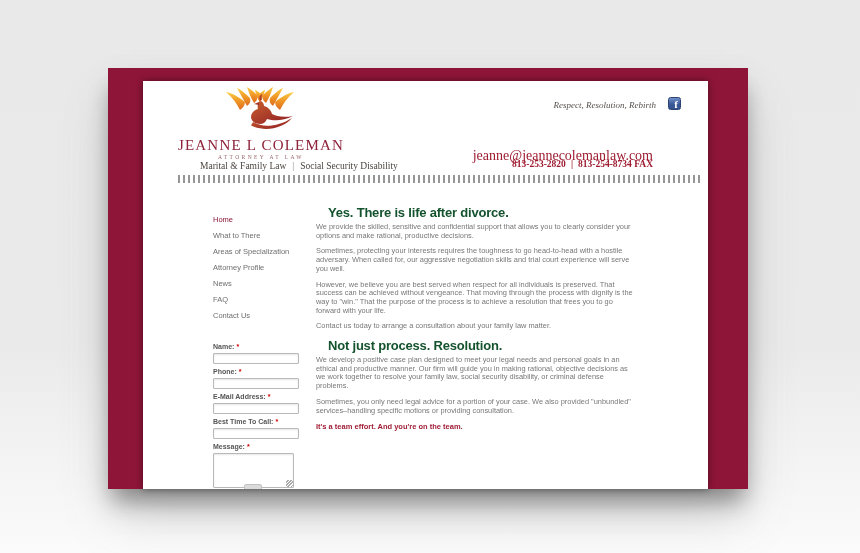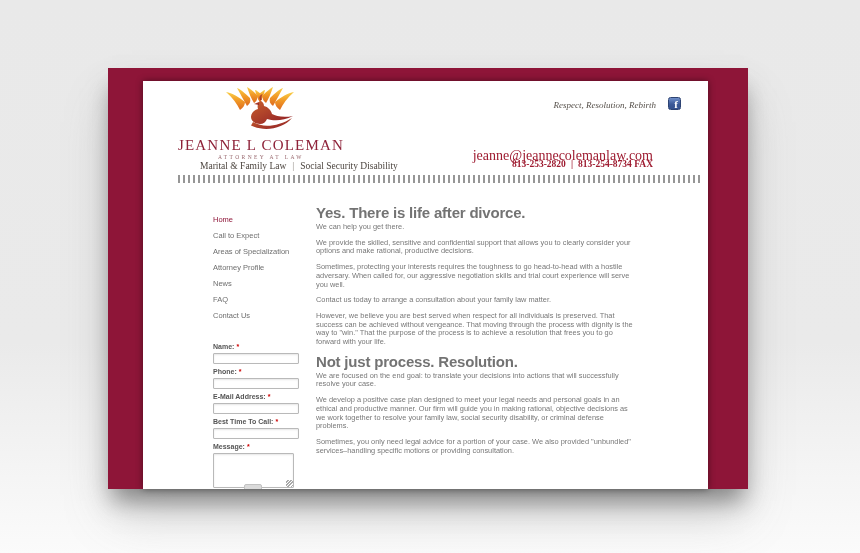--- a/index.html
+++ b/index.html
@@ -67,22 +67,22 @@
                 resize:none; font-size:7px; padding:2px; background:#fff;
                 box-shadow:inset 0 1px 2px rgba(0,0,0,.10); }
   .ta-grip { position:absolute; right:1px; bottom:1px; width:7px; height:7px; cursor:nwse-resize;
              background:repeating-linear-gradient(135deg,transparent 0,transparent 1.2px,
                         #a9a9a9 1.2px,#a9a9a9 2.2px); }
   .nub { position:absolute; left:31px; top:141px; width:18px; height:7px; background:#dadada;
          border:1px solid #c2c2c2; border-radius:2px; cursor:pointer; }
 
   
   .main { position:absolute; left:173px; top:124px; width:318px; }
-  .main-h { font-size:15px; line-height:15px; font-weight:bold; color:#737373;
-            letter-spacing:-0.2px; margin:0 0 3px; }
+  .main-h { font-size:13px; line-height:15px; font-weight:bold; color:#14532d;
+            letter-spacing:-0.2px; margin:0 12px 3px; }
   .main-h.second { margin-top:2px; }
   .body-p { font-size:7.4px; line-height:8.7px; color:#777777; margin:0 0 7px; }
   .sub-h { font-size:7.5px; line-height:9px; font-weight:bold; color:#a01d35; margin:0 0 1px; }
 </style>
 </head>
 <body>
 
 <div class="desktop">
   <div class="frame">
     <div class="page">
@@ -134,21 +134,21 @@
       <div class="email">jeanne@jeannecolemanlaw.com</div>
 
       <div class="phone">
         <span>813-253-2820</span><span class="sep">|</span><span>813-254-8734 FAX</span>
       </div>
 
       <div class="barcode"></div>
 
       <div class="nav">
         <div class="nav-item active">Home</div>
-        <div class="nav-item">Call to Expect</div>
+        <div class="nav-item">What to There</div>
         <div class="nav-item">Areas of Specialization</div>
         <div class="nav-item">Attorney Profile</div>
         <div class="nav-item">News</div>
         <div class="nav-item">FAQ</div>
         <div class="nav-item">Contact Us</div>
       </div>
 
       <div class="form">
         <label class="f-label"><span>Name:</span><span class="f-req">*</span></label>
         <input class="f-input" type="text" style="">
@@ -165,26 +165,25 @@
         <label class="f-label"><span>Message:</span><span class="f-req">*</span></label>
         <div class="f-tawrap">
           <textarea class="f-textarea" style=""></textarea>
           <div class="ta-grip"></div>
         </div>
         <div class="nub"></div>
       </div>
 
       <div class="main">
         <h1 class="main-h">Yes. There is life after divorce.</h1>
-        <p class="body-p">We can help you get there.</p>
         <p class="body-p">We provide the skilled, sensitive and confidential support that allows you to clearly consider your options and make rational, productive decisions.</p>
         <p class="body-p">Sometimes, protecting your interests requires the toughness to go head-to-head with a hostile adversary. When called for, our aggressive negotiation skills and trial court experience will serve you well.</p>
+        <p class="body-p">However, we believe you are best served when respect for all individuals is preserved. That success can be achieved without vengeance. That moving through the process with dignity is the way to "win." That the purpose of the process is to achieve a resolution that frees you to go forward with your life.</p>
         <p class="body-p">Contact us today to arrange a consultation about your family law matter.</p>
-        <p class="body-p">However, we believe you are best served when respect for all individuals is preserved. That success can be achieved without vengeance. That moving through the process with dignity is the way to "win." That the purpose of the process is to achieve a resolution that frees you to go forward with your life.</p>
         <h1 class="main-h second">Not just process. Resolution.</h1>
-        <p class="body-p">We are focused on the end goal: to translate your decisions into actions that will successfully resolve your case.</p>
         <p class="body-p">We develop a positive case plan designed to meet your legal needs and personal goals in an ethical and productive manner. Our firm will guide you in making rational, objective decisions as we work together to resolve your family law, social security disability, or criminal defense problems.</p>
         <p class="body-p">Sometimes, you only need legal advice for a portion of your case. We also provided "unbundled" services–handling specific motions or providing consultation.</p>
+        <h3 class="sub-h">It's a team effort. And you're on the team.</h3>
       </div>
 
     </div>
   </div>
 </div>
 
 </body></html>

